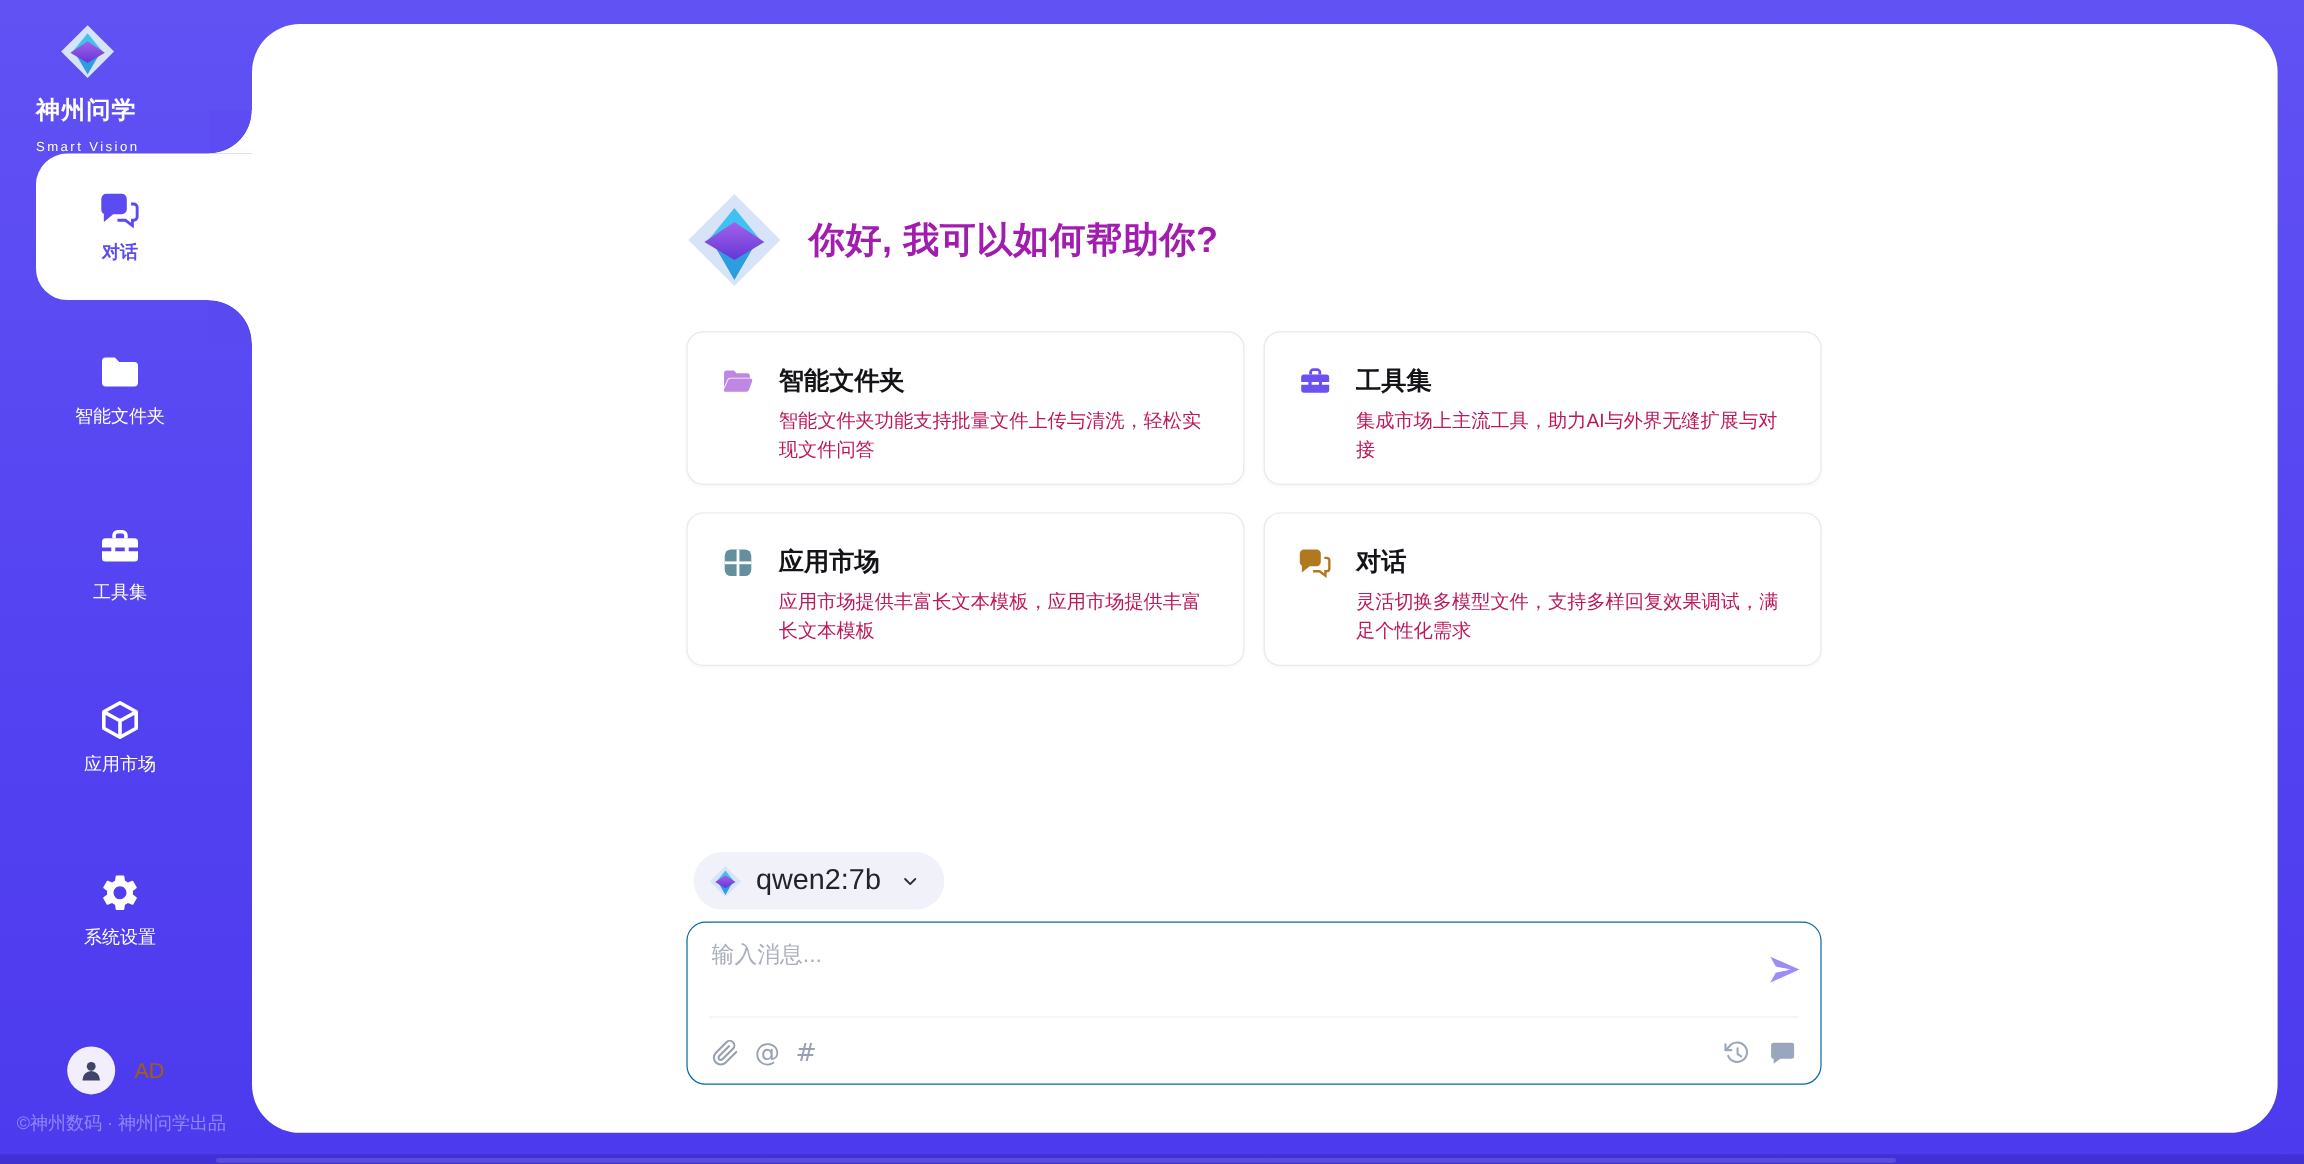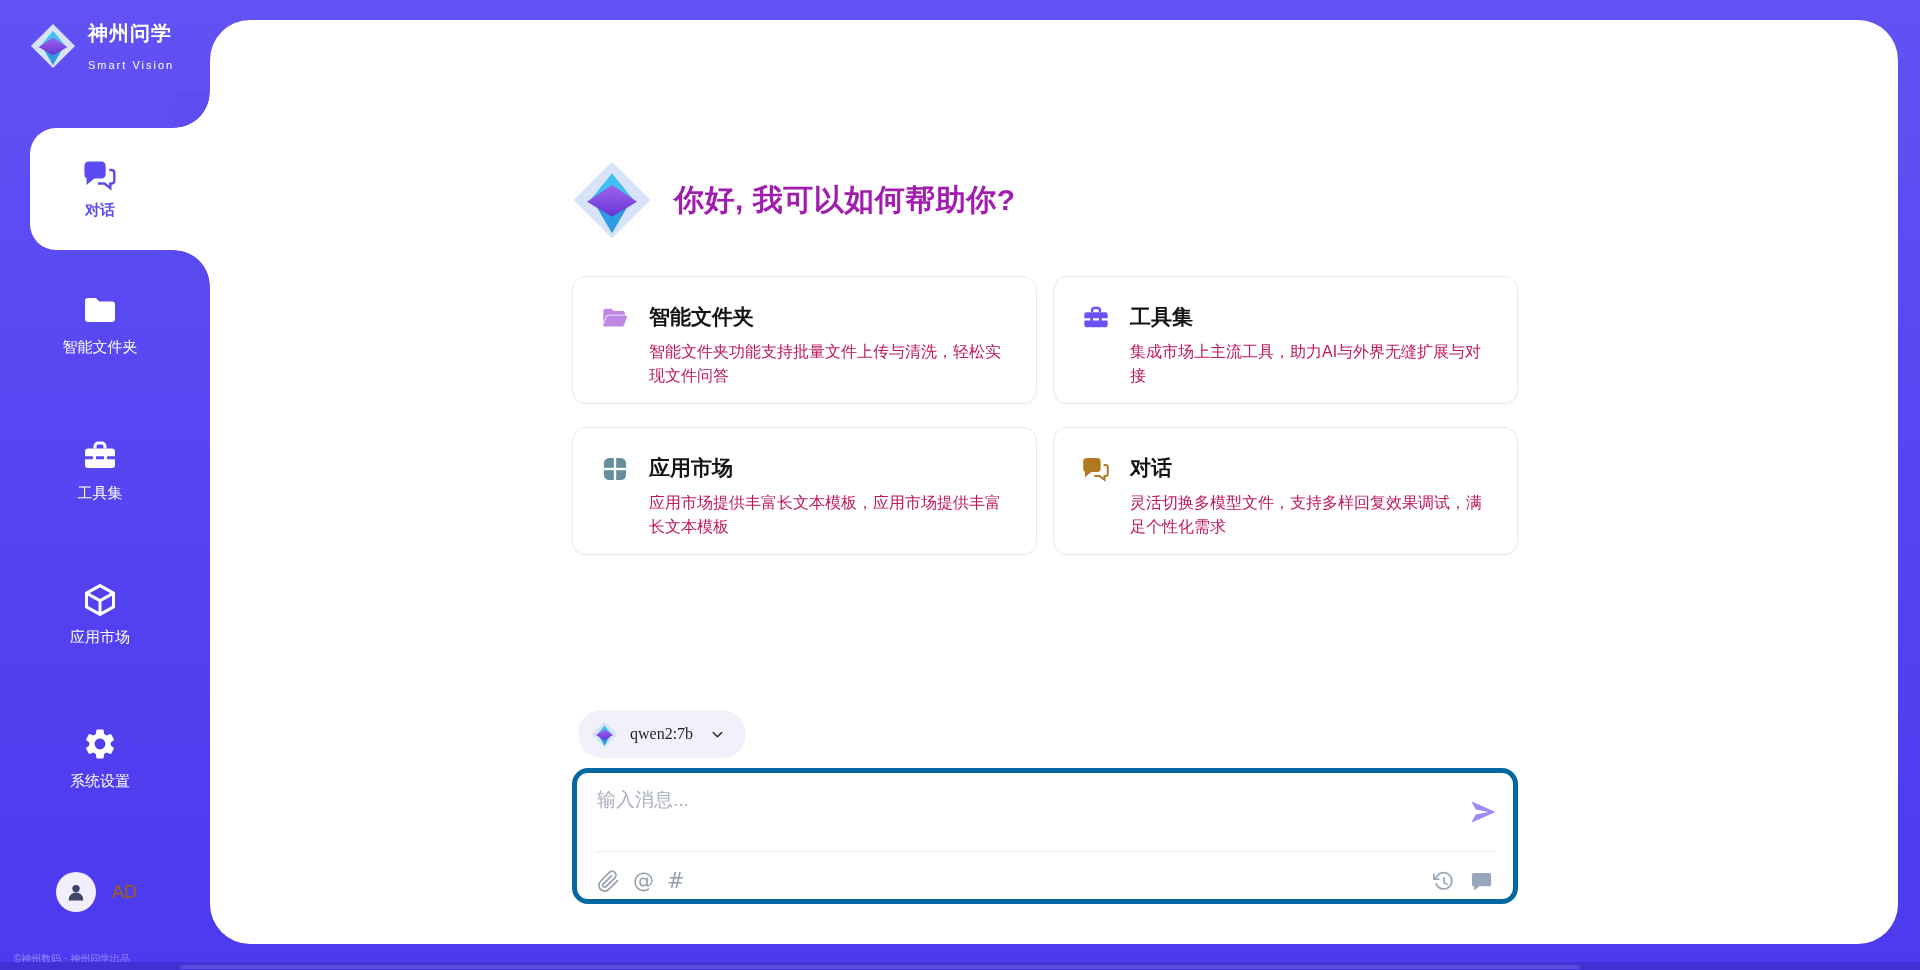--- a/index.html
+++ b/index.html
@@ -5,21 +5,21 @@
   * { margin:0; padding:0; box-sizing:border-box; }
   html,body { width:1920px; height:970px; overflow:hidden; }
   body {
     font-family:"Liberation Sans","DejaVu Sans",sans-serif;
     background:linear-gradient(180deg,#6152f4 0%,#5443f1 55%,#4c3aee 100%);
     position:relative;
   }
 
   
   .sidebar { position:absolute; left:0; top:0; width:210px; height:970px; z-index:2; }
-  .brand { position:absolute; left:30px; top:20px; display:flex; align-items:center; gap:12px; }
+  .brand { position:absolute; left:30px; top:20px; display:flex; align-items:center; gap:12px;flex-direction:column; }
   .brand .gem { width:46px; height:46px; }
   .brand-name { color:#fff; font-size:20px; font-weight:700; letter-spacing:1px; }
   .brand-sub { color:#fff; font-size:11px; letter-spacing:2px; margin-top:12px; }
 
   .tab-active {
     position:absolute; left:30px; top:128px; width:180px; height:122px;
     background:#fff; border-radius:26px 0 0 26px;
   }
   .tab-active::before {
     content:""; position:absolute; right:0; top:-36px; width:36px; height:36px;
@@ -42,22 +42,22 @@
   .nav-tools  { top:438px; }
   .nav-market { top:582px; }
   .nav-settings { top:726px;text-align:center; }
 
   .user-row { position:absolute; left:56px; top:872px; display:flex; align-items:center; gap:16px; }
   .avatar { width:40px; height:40px; border-radius:50%; background:#f2eefb;
     display:flex; align-items:center; justify-content:center; }
   .avatar svg { width:24px; height:24px; color:#3f4468; }
   .user-name { color:#a16207; font-size:18px; font-weight:500; }
 
-  .side-footer { position:absolute; left:14px; bottom:4px; color:rgba(255,255,255,0.38);
-    font-size:10px; white-space:nowrap;text-align:center; }
+  .side-footer { position:absolute; left:14px; bottom:24px; color:rgba(255,255,255,0.38);
+    font-size:15px; white-space:nowrap;text-align:center; }
 
   .bottom-strip { position:absolute; left:0; bottom:0; width:1920px; height:8px;
     background:#4130d4; z-index:3; }
   .bottom-strip .thumb { position:absolute; left:180px; right:340px; bottom:1px; height:4px;
     background:rgba(255,255,255,0.14); border-radius:2px; }
 
   
   .panel { position:absolute; left:210px; top:20px; right:22px; bottom:26px;
     background:#fff; border-radius:40px; z-index:1; }
 
@@ -71,25 +71,25 @@
     padding:26px 24px 0 28px; display:flex; gap:20px; cursor:pointer;
     box-shadow:0 1px 3px rgba(30,30,60,0.03); }
   .card-ico { width:28px; height:28px; flex:0 0 28px; margin-top:1px; }
   .card-title { font-size:21px; font-weight:700; color:#141418; margin-bottom:9px; }
   .card-desc { font-size:16px; color:#be185d; line-height:1.5; }
 
   .model-pill { position:absolute; left:368px; top:690px; height:48px;
     background:#f1f2f9; border-radius:24px; display:flex; align-items:center;
     padding:0 20px 0 13px; gap:12px; cursor:pointer; }
   .model-pill .gem { width:27px; height:27px; }
-  .model-name { font-size:16px; color:#23232b;font-family:Liberation Serif, serif; }
+  .model-name { font-size:24px; color:#23232b; }
   .chevron { width:17px; height:17px; color:#2c2c34; margin-left:4px; }
 
   .composer { position:absolute; left:362px; top:748px; width:946px; height:136px;
-    border:5px solid #0369a1; border-radius:16px; background:#fff; }
+    border:1px solid #0369a1; border-radius:16px; background:#fff; }
   .composer textarea { position:absolute; left:20px; top:14px; width:850px; height:58px;
     border:none; outline:none; resize:none; font-family:inherit; font-size:19px; color:#333;
     background:transparent; }
   .composer textarea::placeholder { color:#a9afbc; }
   .send-btn { position:absolute; right:14px; top:23px; width:32px; height:32px;
     border:none; background:transparent; cursor:pointer; color:#9e8cf6; padding:0; }
   .send-btn svg { width:32px; height:32px; }
   .comp-divider { position:absolute; left:18px; right:18px; top:78px; height:1px; background:#edeff4; }
   .comp-toolbar { position:absolute; left:20px; right:20px; top:88px; height:40px;
     display:flex; align-items:center; justify-content:space-between; }

